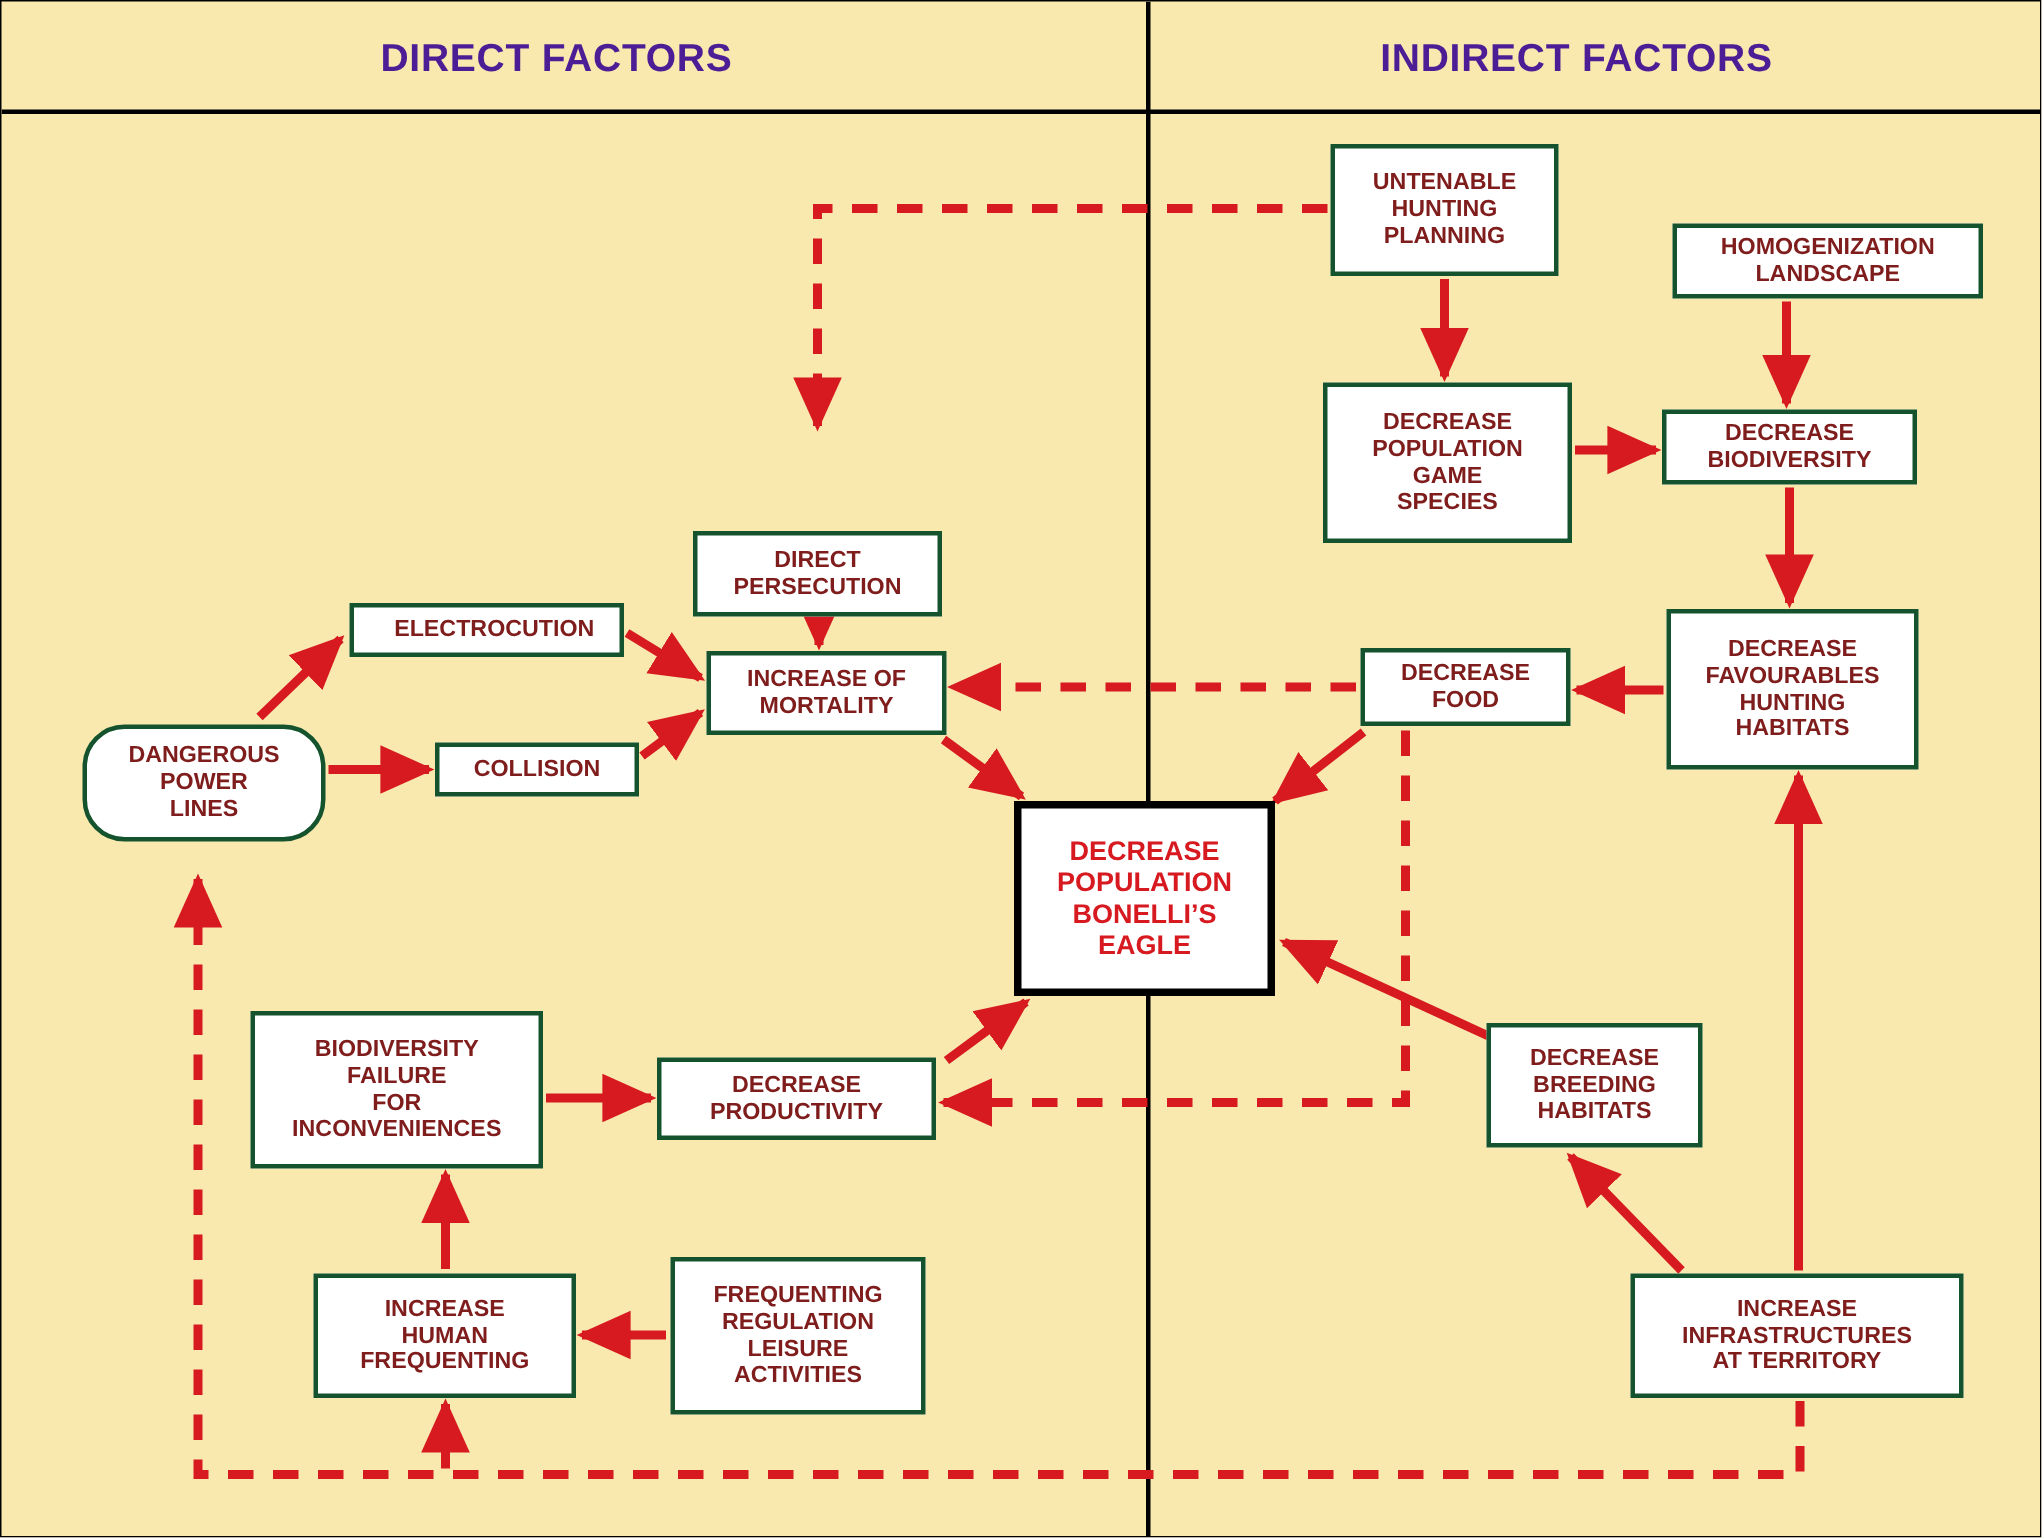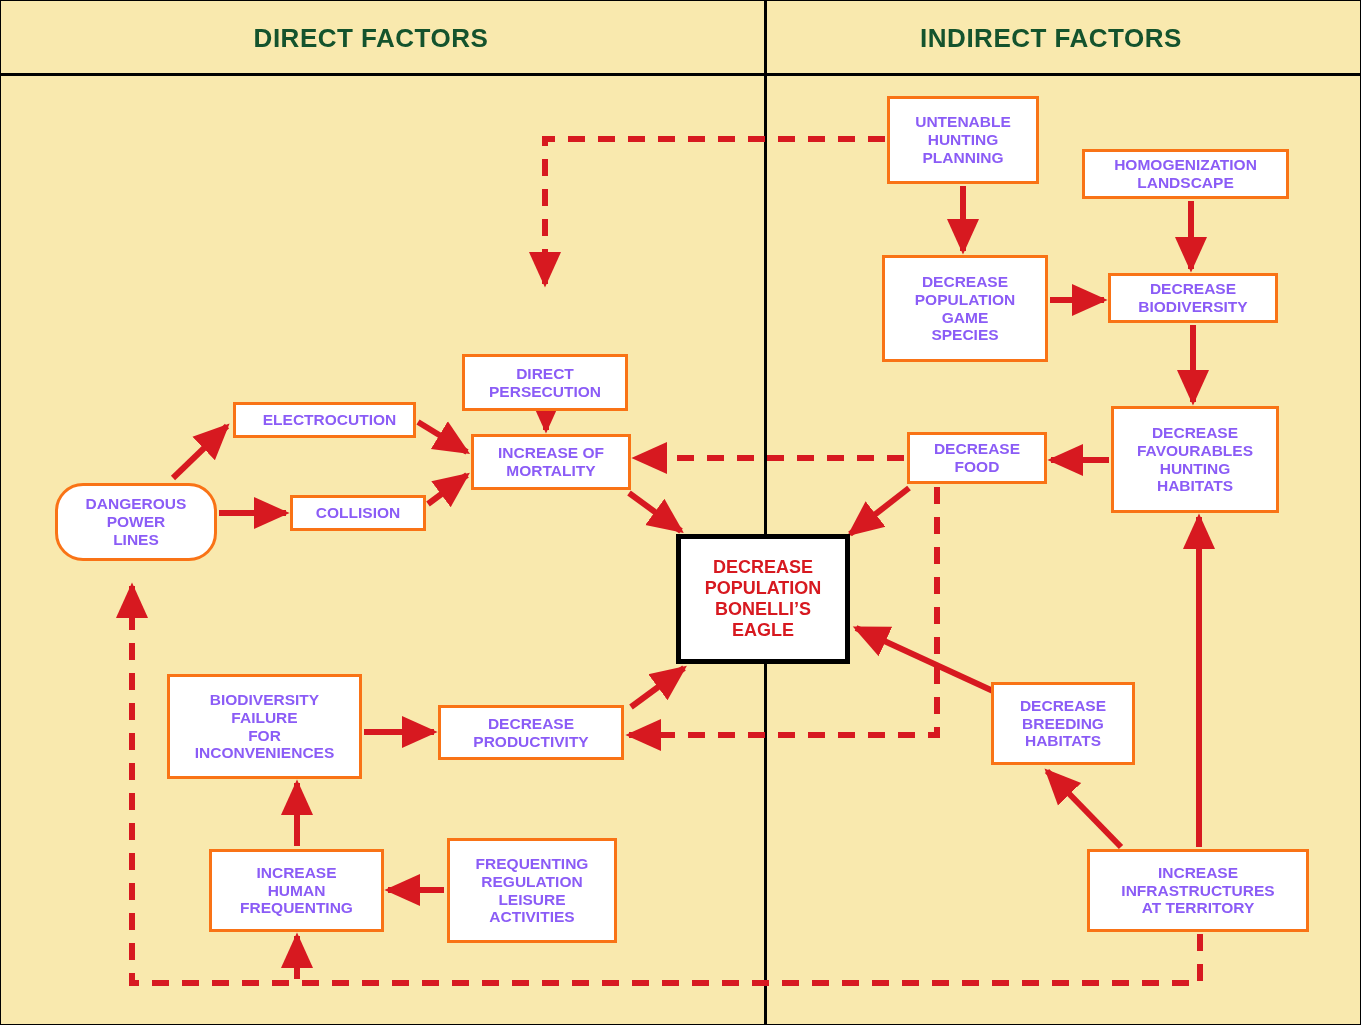--- a/index.html
+++ b/index.html
@@ -11,33 +11,33 @@
     overflow:hidden;
     box-sizing:border-box;
     border:1px solid #000;
   }
   
   .hline{position:absolute;left:0;top:72px;width:1361px;height:3px;background:#000;}
   .vline{position:absolute;left:763px;top:0;width:3px;height:1025px;background:#000;}
 
   .hdr{
     position:absolute;top:22px;
-    color:#14532d;
+    color:#4c1d95;
     font-weight:bold;font-size:26px;letter-spacing:.5px;
     text-align:center;
   }
   #hdr-direct{left:180px;width:380px;}
   #hdr-indirect{left:860px;width:380px;}
 
   
   .node{
     position:absolute;
     background:#ffffff;
-    border:3px solid #f97316;
-    color:#8b5cf6;
+    border:3px solid #14532d;
+    color:#7f1d1d;
     font-weight:bold;
     font-size:15.5px;
     line-height:1.15;
     display:flex;align-items:center;justify-content:center;
     text-align:center;
     box-sizing:border-box;
     padding:3px 4px;
     white-space:pre-line;
   }
   .node.center{
@@ -120,21 +120,21 @@
 
       <path d="M936,486 L936,734 L628,734"></path>
 
       <path d="M1199,933 L1199,982 L131,982 L131,585"></path>
     </g>
   </svg>
 
   <div class="node" style="left:886px;top:95px;width:152px;height:88px;">UNTENABLE
 HUNTING
 PLANNING</div>
-  <div class="node" style="left:1081px;top:148px;width:207px;height:50px;">HOMOGENIZATION
+  <div class="node" style="left:1114px;top:148px;width:207px;height:50px;">HOMOGENIZATION
 LANDSCAPE</div>
   <div class="node" style="left:881px;top:254px;width:166px;height:107px;">DECREASE
 POPULATION
 GAME
 SPECIES</div>
   <div class="node" style="left:1107px;top:272px;width:170px;height:50px;">DECREASE
 BIODIVERSITY</div>
   <div class="node" style="left:1110px;top:405px;width:168px;height:107px;">DECREASE
 FAVOURABLES
 HUNTING

